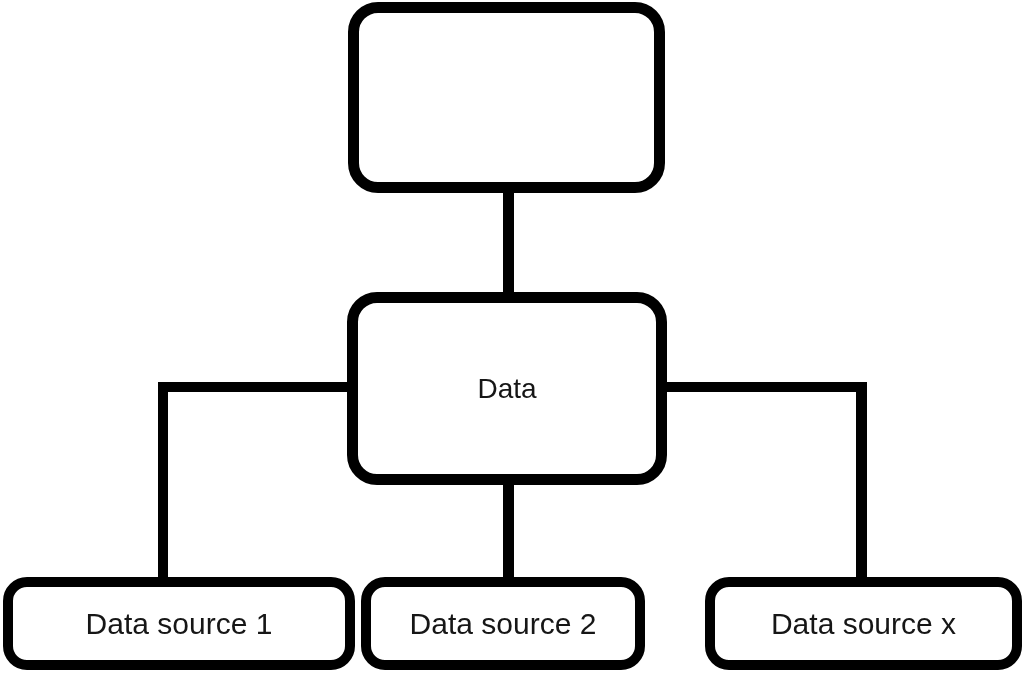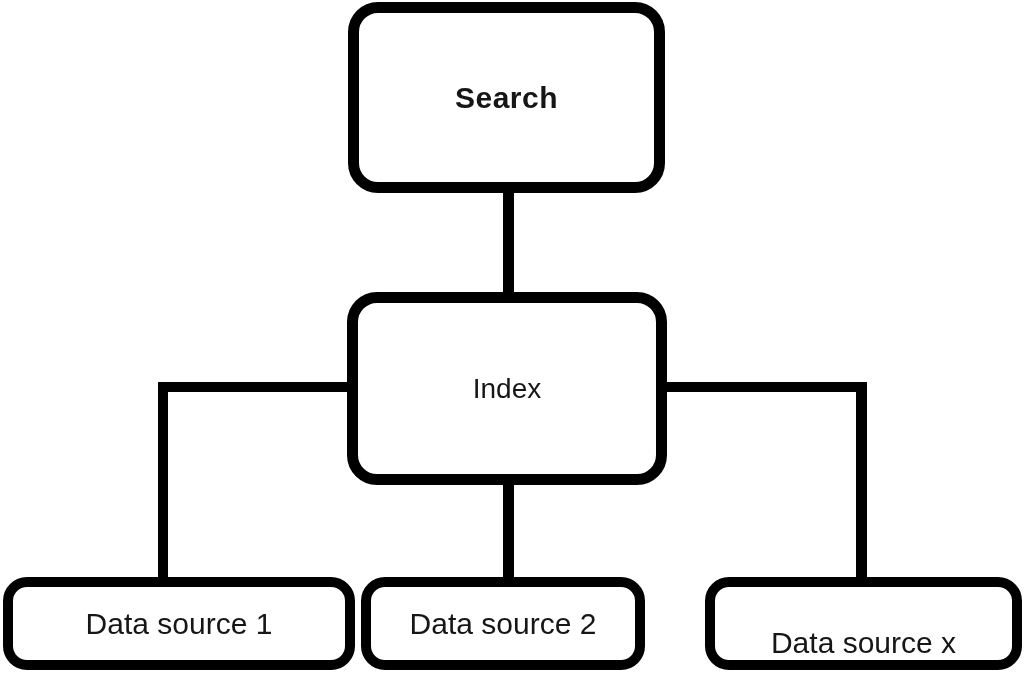--- a/index.html
+++ b/index.html
@@ -54,21 +54,21 @@
   
   .node-bottom {
     top: 577px; height: 93px;
     border-width: 10px;
     border-radius: 24px;
     font-size: 30px;
     line-height: 34px;
   }
   .node-b1 { left: 3px;   width: 352px; }
   .node-b2 { left: 361px; width: 284px; }
-  .node-b3 { left: 705px; width: 317px; justify-content: flex-end; }
+  .node-b3 { left: 705px; width: 317px; }
 
   
   .conn-top-v     { left: 503px; top: 190px; width: 11px; height: 105px; }
   .conn-mid-v     { left: 503px; top: 482px; width: 11px; height: 98px;  }
   .conn-left-h    { left: 158px; top: 382px; width: 200px; height: 10px; }
   .conn-left-v    { left: 158px; top: 382px; width: 10px;  height: 198px; }
   .conn-right-h   { left: 660px; top: 382px; width: 207px; height: 10px; }
   .conn-right-v   { left: 856px; top: 382px; width: 11px;  height: 198px; }
 </style>
 </head>
@@ -77,25 +77,24 @@
 <div class="canvas">
 
   <div class="connector conn-top-v"></div>
   <div class="connector conn-mid-v"></div>
   <div class="connector conn-left-h"></div>
   <div class="connector conn-left-v"></div>
   <div class="connector conn-right-h"></div>
   <div class="connector conn-right-v"></div>
 
   <div class="node node-top">
-    <span class="line">Search</span>
   </div>
 
   <div class="node node-middle">
-    <span class="line">Index</span>
+    <span class="line">Data</span>
   </div>
 
   <div class="node node-bottom node-b1">
     <span class="line">Data source 1</span>
   </div>
 
   <div class="node node-bottom node-b2">
     <span class="line">Data source 2</span>
   </div>
 

